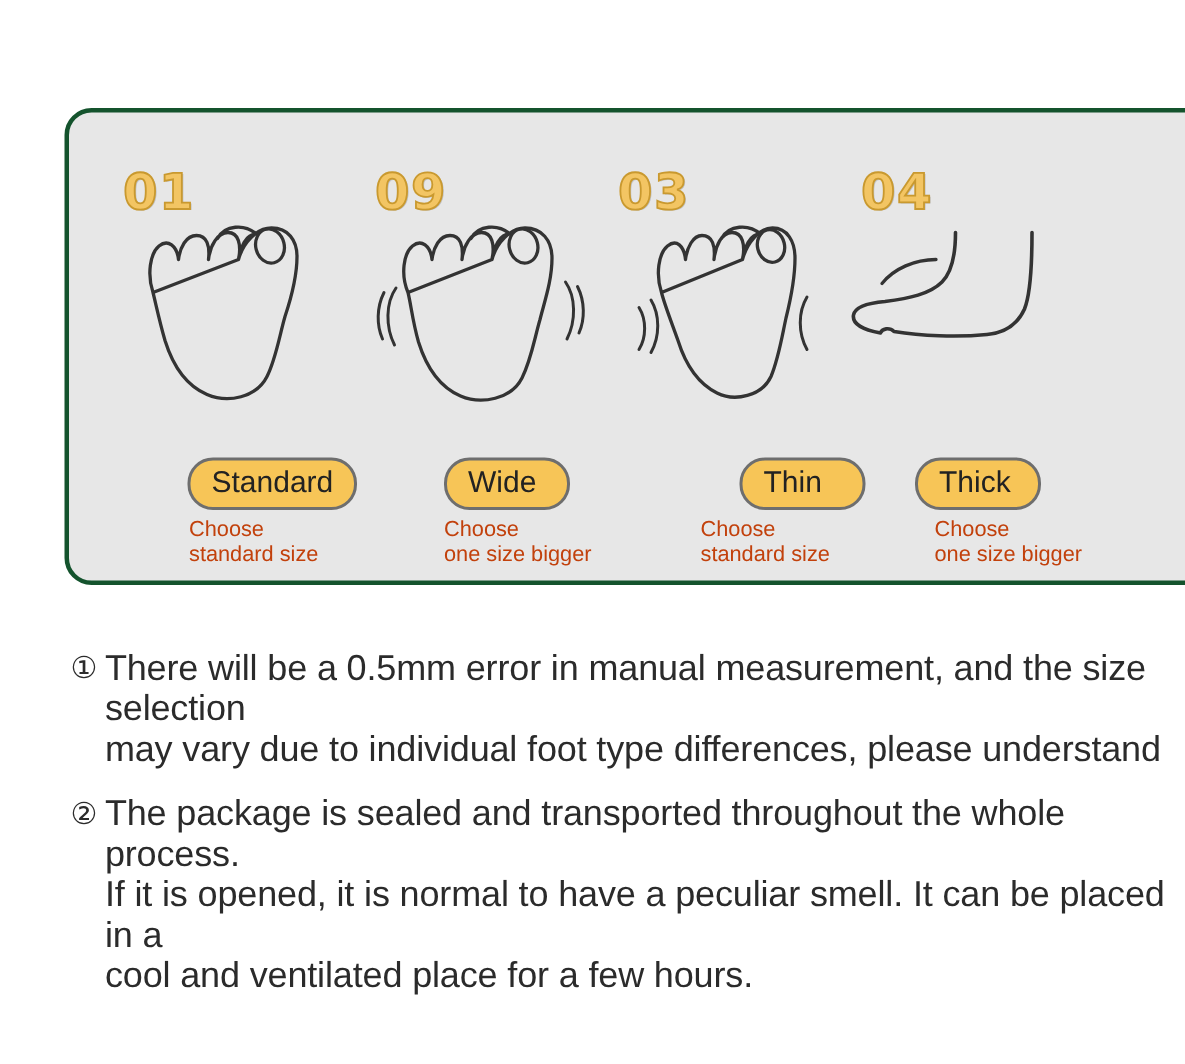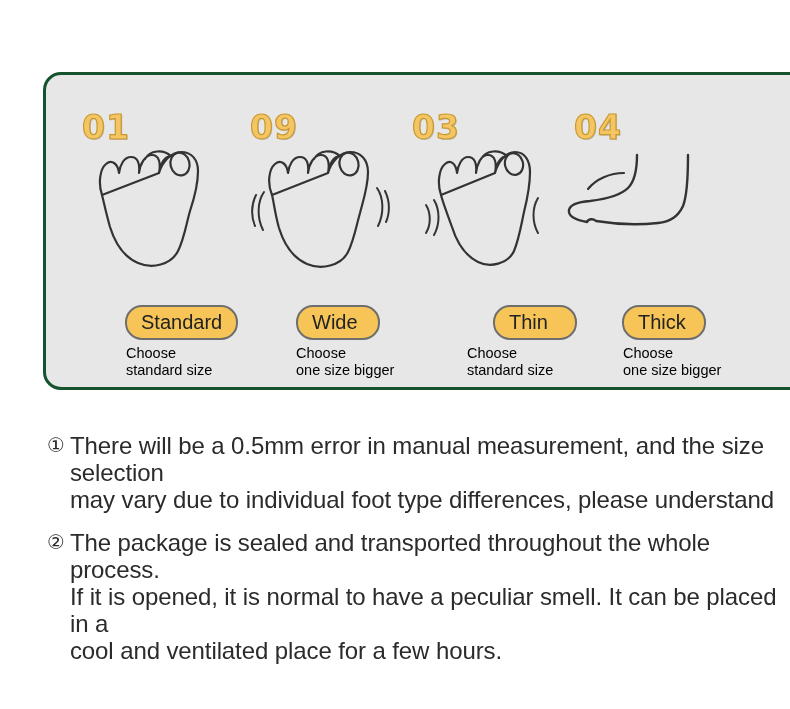--- a/index.html
+++ b/index.html
@@ -74,29 +74,29 @@
     border-radius: 17px;
     text-align: left;
     font-size: 20px;
     line-height: 22px;
     color: #222222;
     white-space: nowrap;
   }
   #col-0 .size-badge { left: 51px; }
   #col-1 .size-badge { left: 54px; }
   #col-2 .size-badge { left: 63px; margin-left: 26px; }
-  #col-3 .size-badge { left: 56px; }
+  #col-3 .size-badge { left: 44px; }
 
   .advice {
     position: absolute;
     top: 270px;
     left: 8px;
     font-size: 14.5px;
     line-height: 17px;
-    color: #000000;
+    color: #c2410c;
     white-space: pre-line;
   }
   #col-0 .advice { left: 52px; }
   #col-1 .advice { left: 54px; }
   #col-2 .advice { left: 63px; }
   #col-3 .advice { left: 57px; }
 
   
   #tips {
     position: absolute;

